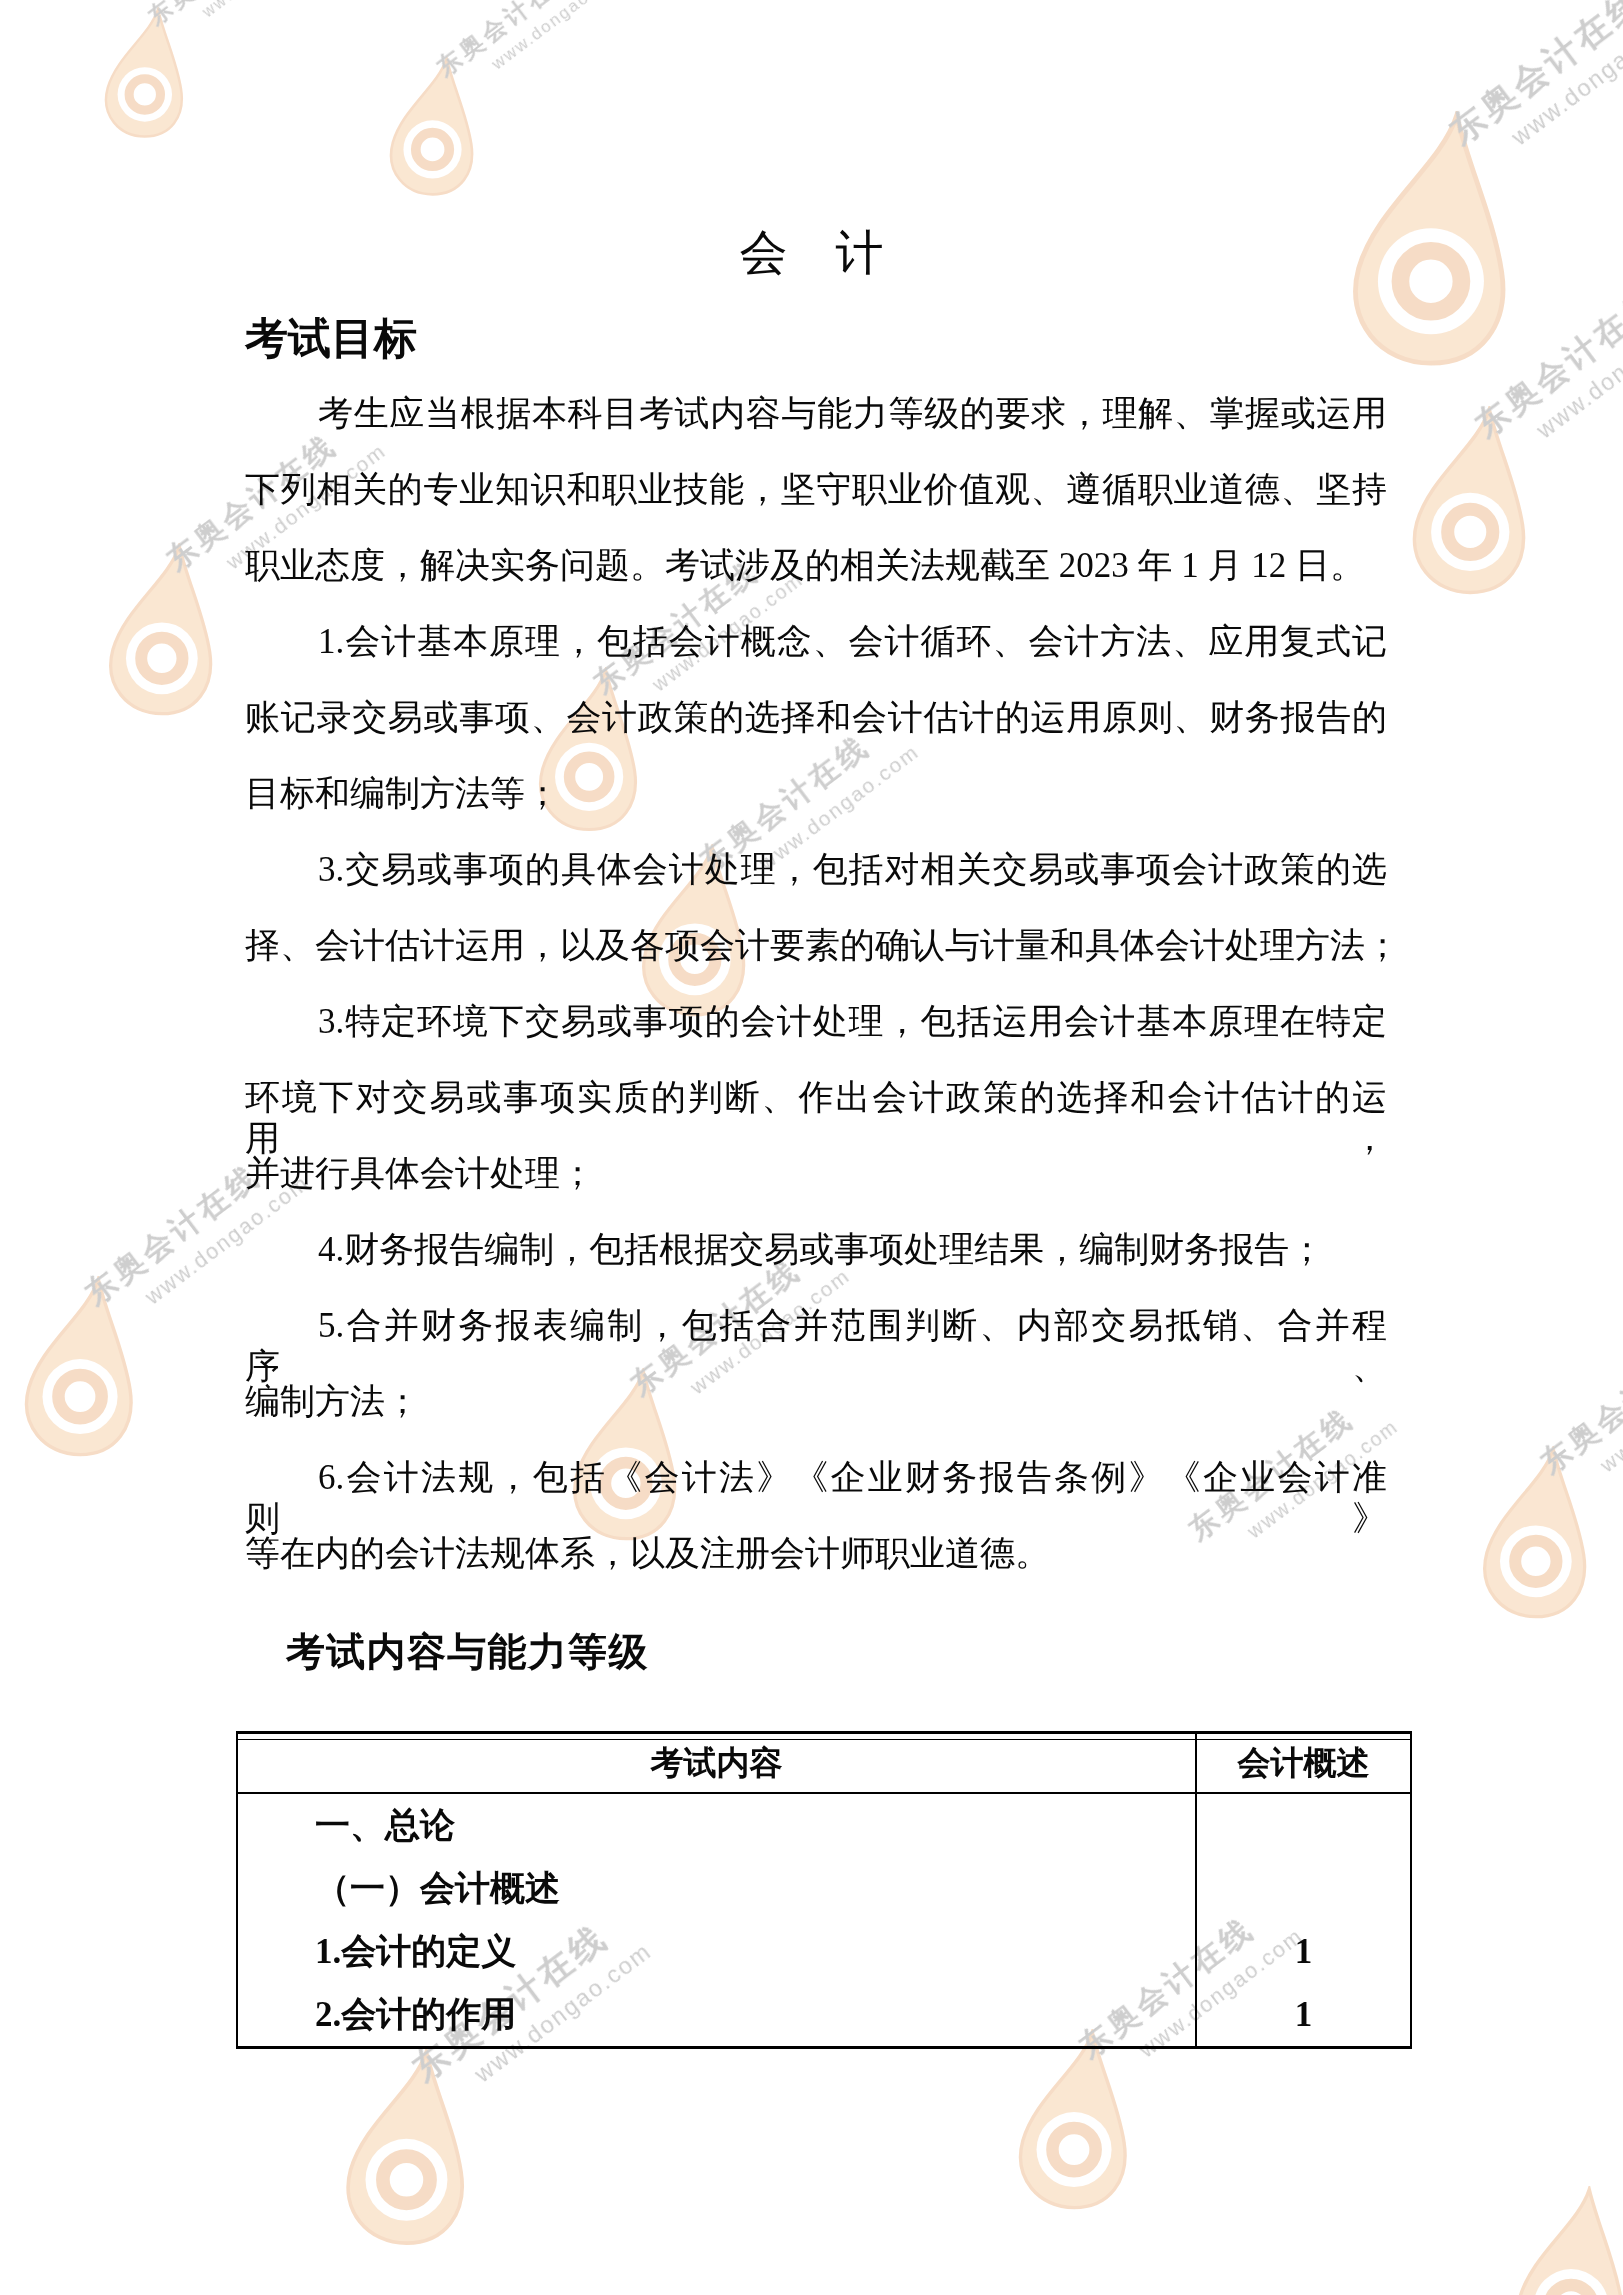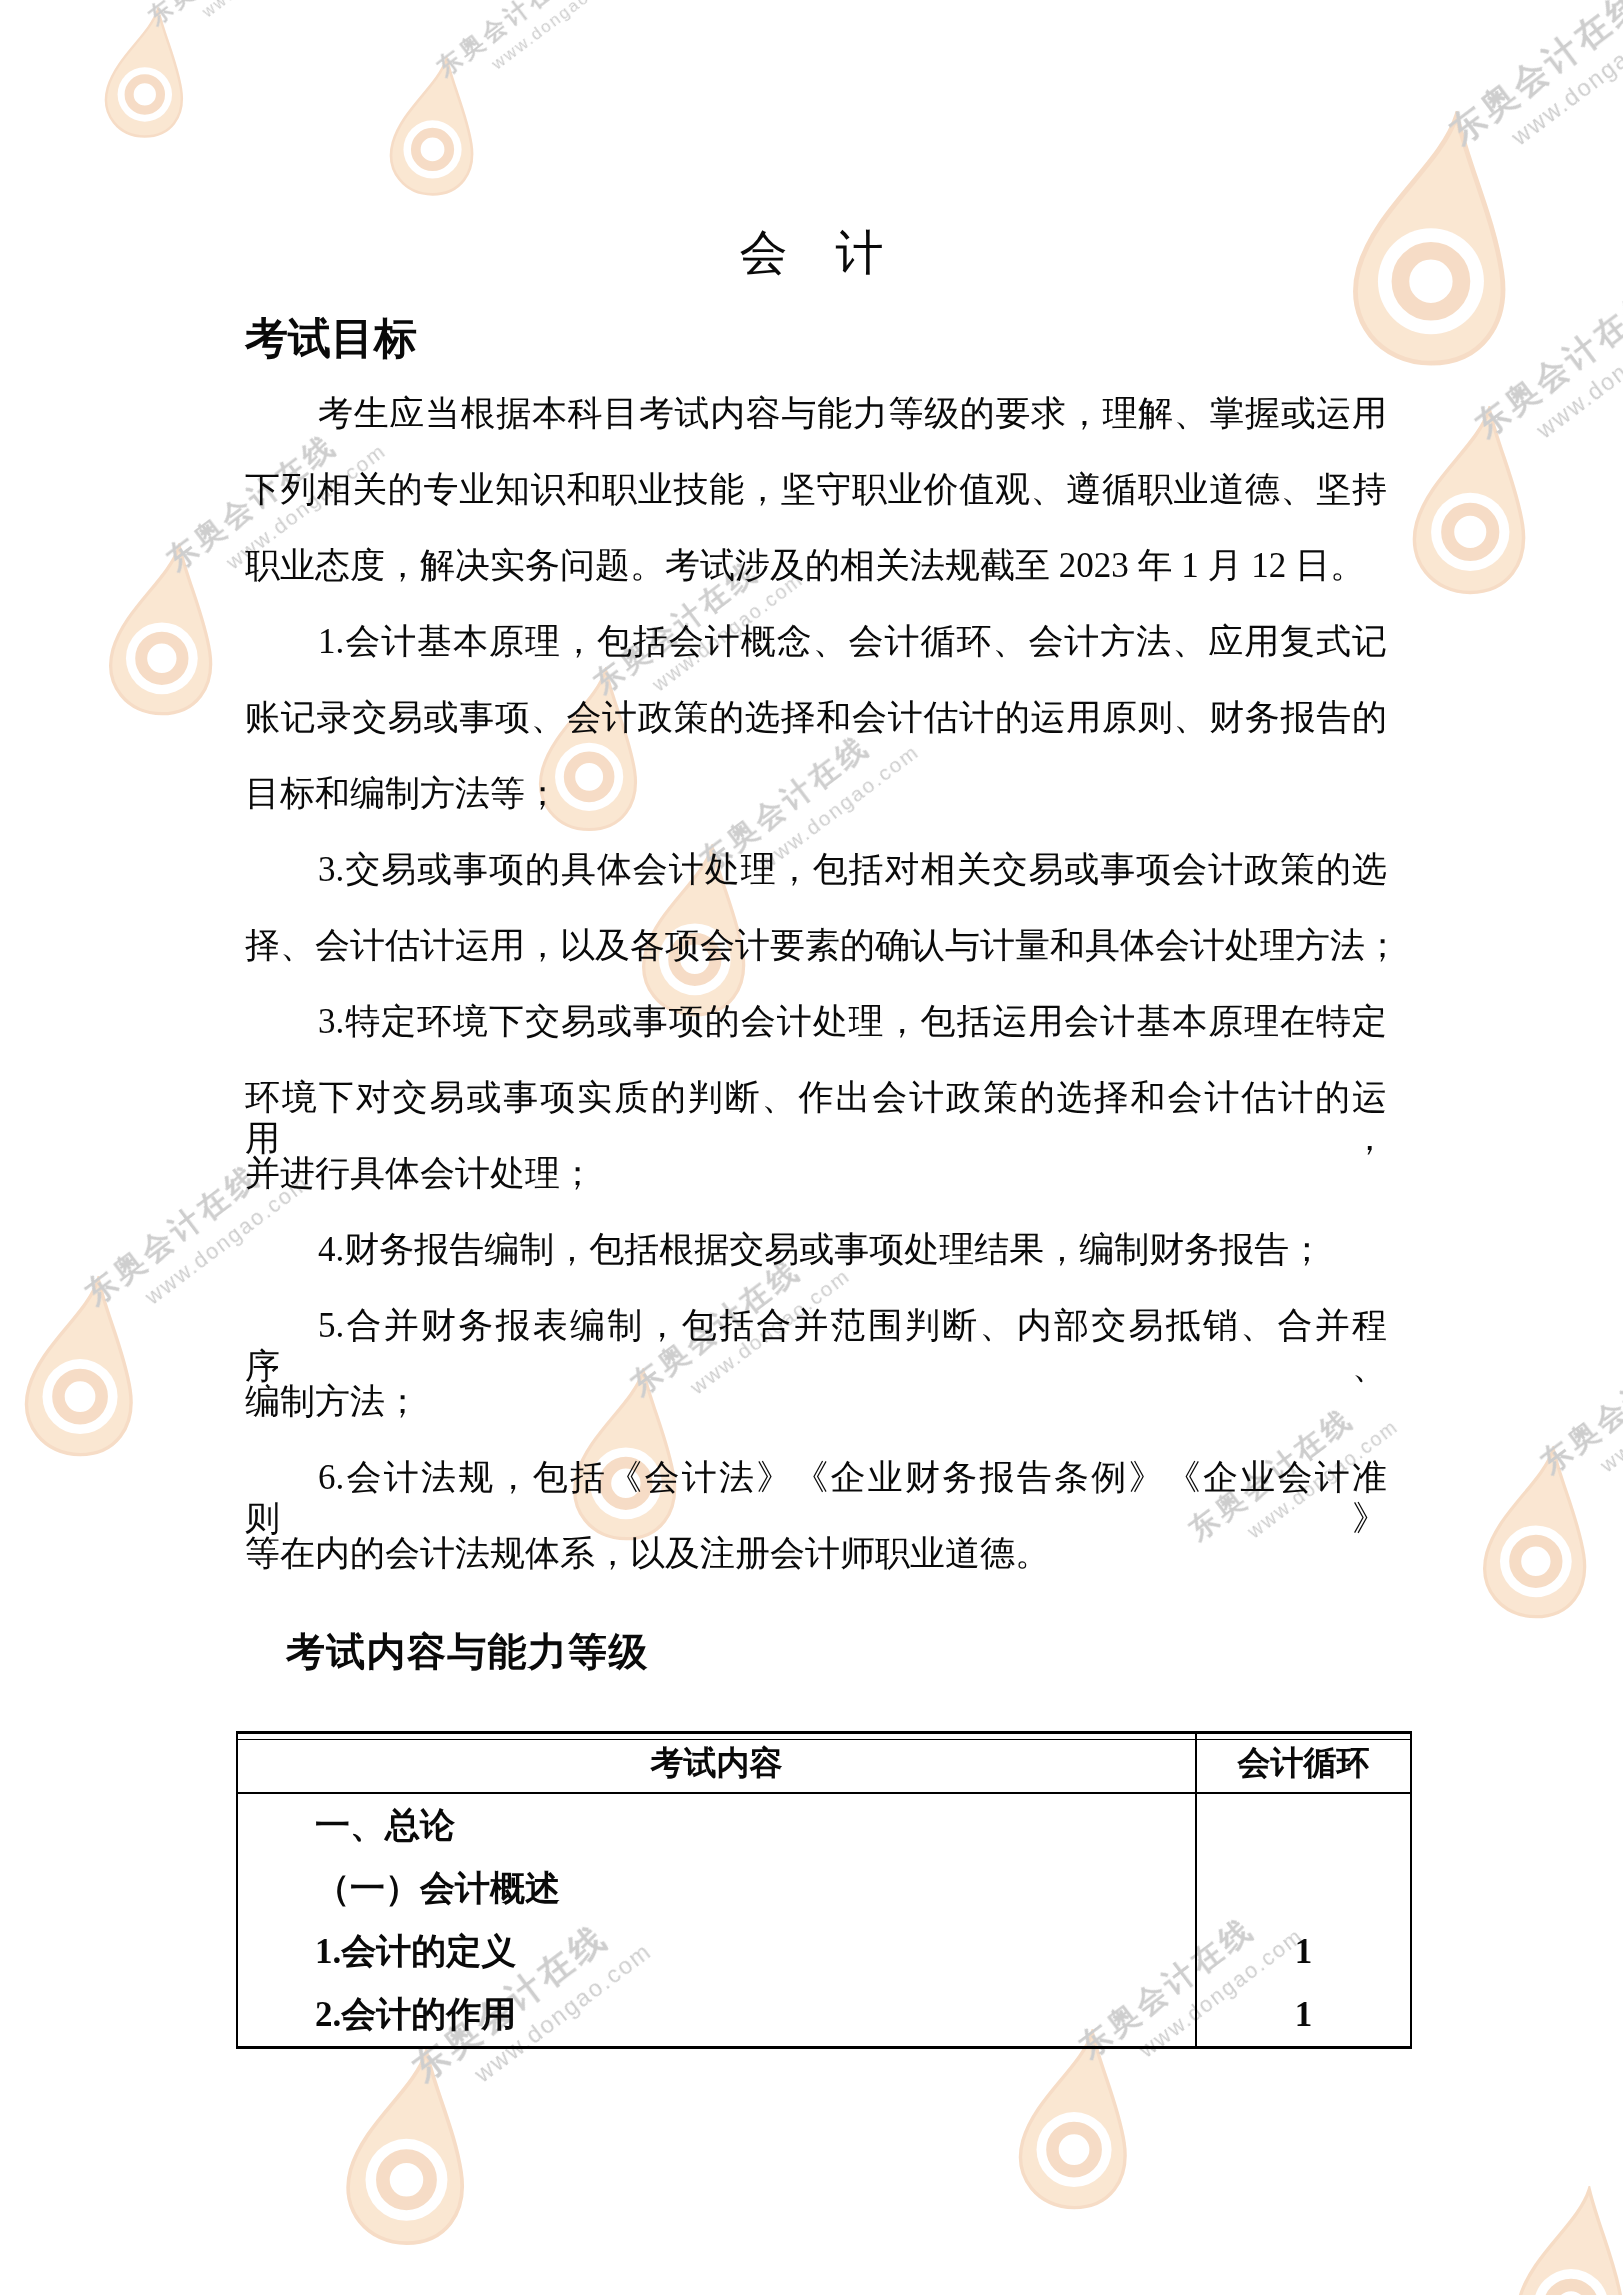--- a/index.html
+++ b/index.html
@@ -256,21 +256,21 @@
       <div class="line">编制方法；</div>
       <div class="line indent j">6.会计法规，包括《会计法》《企业财务报告条例》《企业会计准则》</div>
       <div class="line">等在内的会计法规体系，以及注册会计师职业道德。</div>
     </div>
 
   <div class="h-content">考试内容与能力等级</div>
 
   <div class="tbl">
     <div class="tr head">
       <div class="td c1">考试内容</div>
-      <div class="td c2">会计循环</div>
+      <div class="td c2">会计概述</div>
     </div>
     <div class="tr body">
       <div class="td c1">一、总论</div>
       <div class="td c2"></div>
     </div>
     <div class="tr body">
       <div class="td c1">（一）会计概述</div>
       <div class="td c2"></div>
     </div>
     <div class="tr body">

